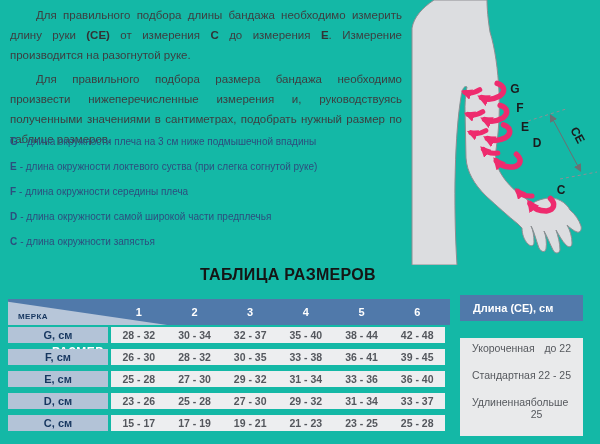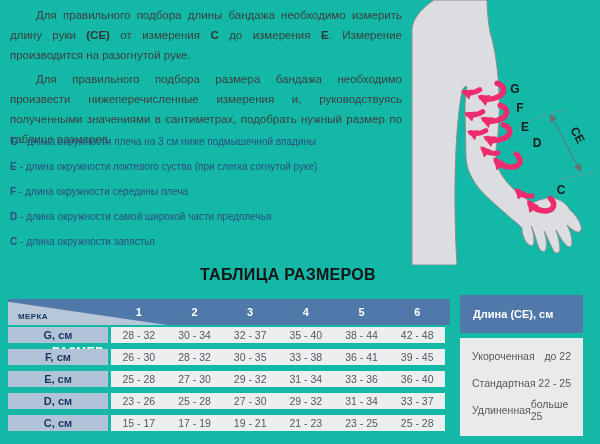--- a/index.html
+++ b/index.html
@@ -34,29 +34,29 @@
                 clip-path:polygon(0 11%,36% 100%,0 100%);}
   .corner-top{position:absolute;left:44px;top:13px;font-size:12px;font-weight:bold;color:#fff;letter-spacing:.4px;margin-top:33px;}
   .corner-bottom{position:absolute;left:10px;bottom:4px;font-size:8px;font-weight:bold;color:#16365f;letter-spacing:.4px;}
   .colnums{position:absolute;left:103px;top:0;width:334px;height:26px;display:flex;}
   .colnums span{flex:1;text-align:center;line-height:26px;font-size:11px;font-weight:bold;color:#fff;}
 
   .srow{position:absolute;left:8px;width:437px;height:16px;display:flex;}
   .rlabel{width:100px;background:#b3c3d7;color:#16365f;font-size:11px;font-weight:bold;
           text-align:center;line-height:17px;}
   .rdata{margin-left:3px;width:334px;background:#edeef0;display:flex;}
-  .rdata span{flex:1;text-align:center;line-height:17px;font-size:10.5px;color:#54575d;}
-
-  
-  .lt-head{position:absolute;left:460px;top:295px;width:123px;height:38px;background:#5079aa;
+  .rdata span{flex:1;text-align:center;line-height:17px;font-size:10.5px;color:#54575d;font-weight:bold;}
+
+  
+  .lt-head{position:absolute;left:460px;top:295px;width:123px;height:26px;background:#5079aa;
            color:#fff;font-size:11px;font-weight:bold;display:flex;align-items:center;
            padding-left:13px;box-sizing:border-box;}
   .lt-body{position:absolute;left:460px;top:338px;width:123px;height:98px;background:#e9eaeb;
            box-sizing:border-box;padding:4px 12px 0 12px;font-size:10.5px;color:#55585d;}
-  .lt-row{display:flex;justify-content:space-between;height:27px;align-items:center;}
+  .lt-row{display:flex;justify-content:space-between;height:27px;align-items:flex-start;}
 </style>
 </head>
 <body>
 
 <div class="page">
 
   <div class="intro">
     <p class="para"><span>Для правильного подбора длины бандажа необходимо измерить длину руки </span><b>(СЕ)</b><span> от измерения </span><b>С</b><span> до измерения </span><b>Е</b><span>.  Измерение производится на разогнутой руке.</span></p>
     <p class="para">Для правильного подбора размера бандажа необходимо произвести нижеперечисленные измерения и, руководствуясь полученными значениями в сантиметрах, подобрать нужный размер по таблице размеров.</p>
   </div>

